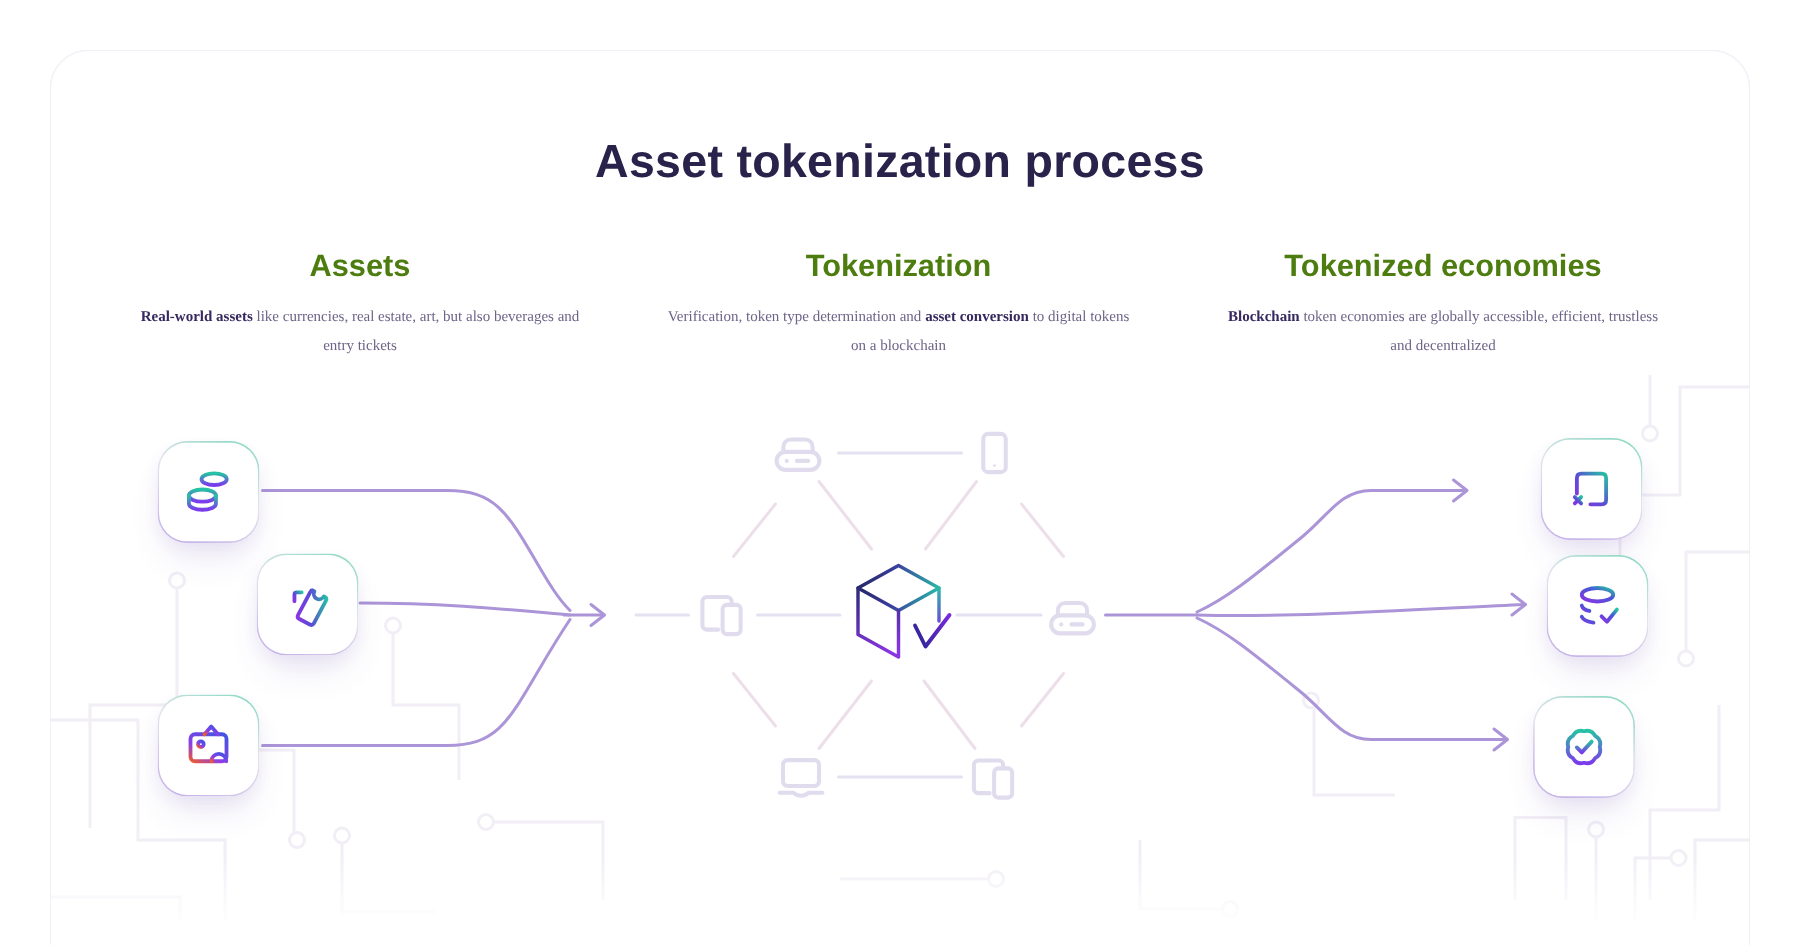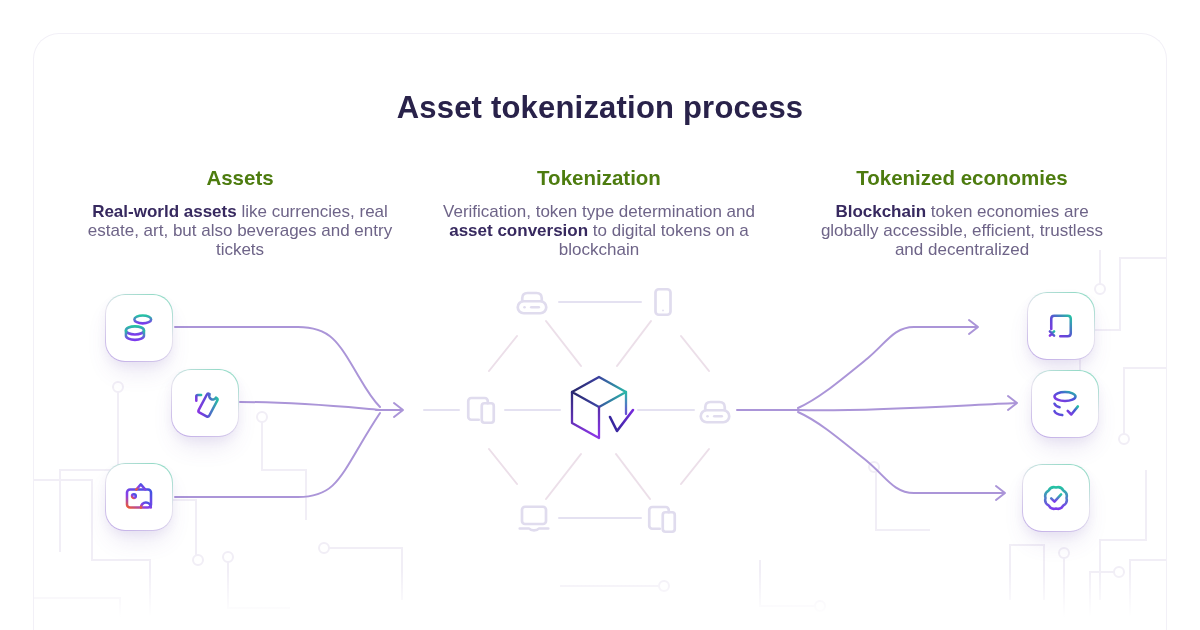--- a/index.html
+++ b/index.html
@@ -7,21 +7,21 @@
           font-family:"Liberation Sans", sans-serif;}
   .card{position:absolute;left:33px;top:33px;width:1132px;height:597px;background:#fff;
         border:1px solid #f2f0f7;border-bottom:0;border-radius:26px 26px 0 0;}
   #wires{position:absolute;left:0;top:0;width:1200px;height:630px;pointer-events:none;}
   .fade{position:absolute;left:34px;right:34px;bottom:0;height:60px;
         background:linear-gradient(180deg,rgba(255,255,255,0),#ffffff 78%);}
   h1.title{position:absolute;left:0;right:0;top:90px;margin:0;text-align:center;
            font-size:31px;font-weight:700;letter-spacing:.2px;color:#29224a;}
   .col{position:absolute;top:166px;text-align:center;}
   .col h2{margin:0 0 12px 0;font-size:20.5px;font-weight:700;color:#4d7c0f;}
-  .col p{margin:0 auto;font-size:17px;line-height:19px;color:#6e6488;}
+  .col p{margin:0 auto;font-size:10px;line-height:19px;color:#6e6488;font-family:Liberation Serif, serif;}
   .col p strong{color:#37295f;font-weight:700;}
   .col1{left:75px;width:330px;}  .col1 p{max-width:312px;}
   .col2{left:434px;width:330px;} .col2 p{max-width:314px;}
   .col3{left:797px;width:330px;} .col3 p{max-width:300px;}
   .tile{position:absolute;width:66px;height:66px;border-radius:20px;
         border:1px solid transparent;
         background:linear-gradient(#fff,#fff) padding-box,
                    linear-gradient(205deg,#7fd8bd,#e6e3ee 45%,#c0abe7) border-box;
         box-shadow:0 14px 24px -6px rgba(100,70,170,.14),0 4px 10px rgba(100,70,170,.06);
         display:flex;align-items:center;justify-content:center;z-index:4;}

